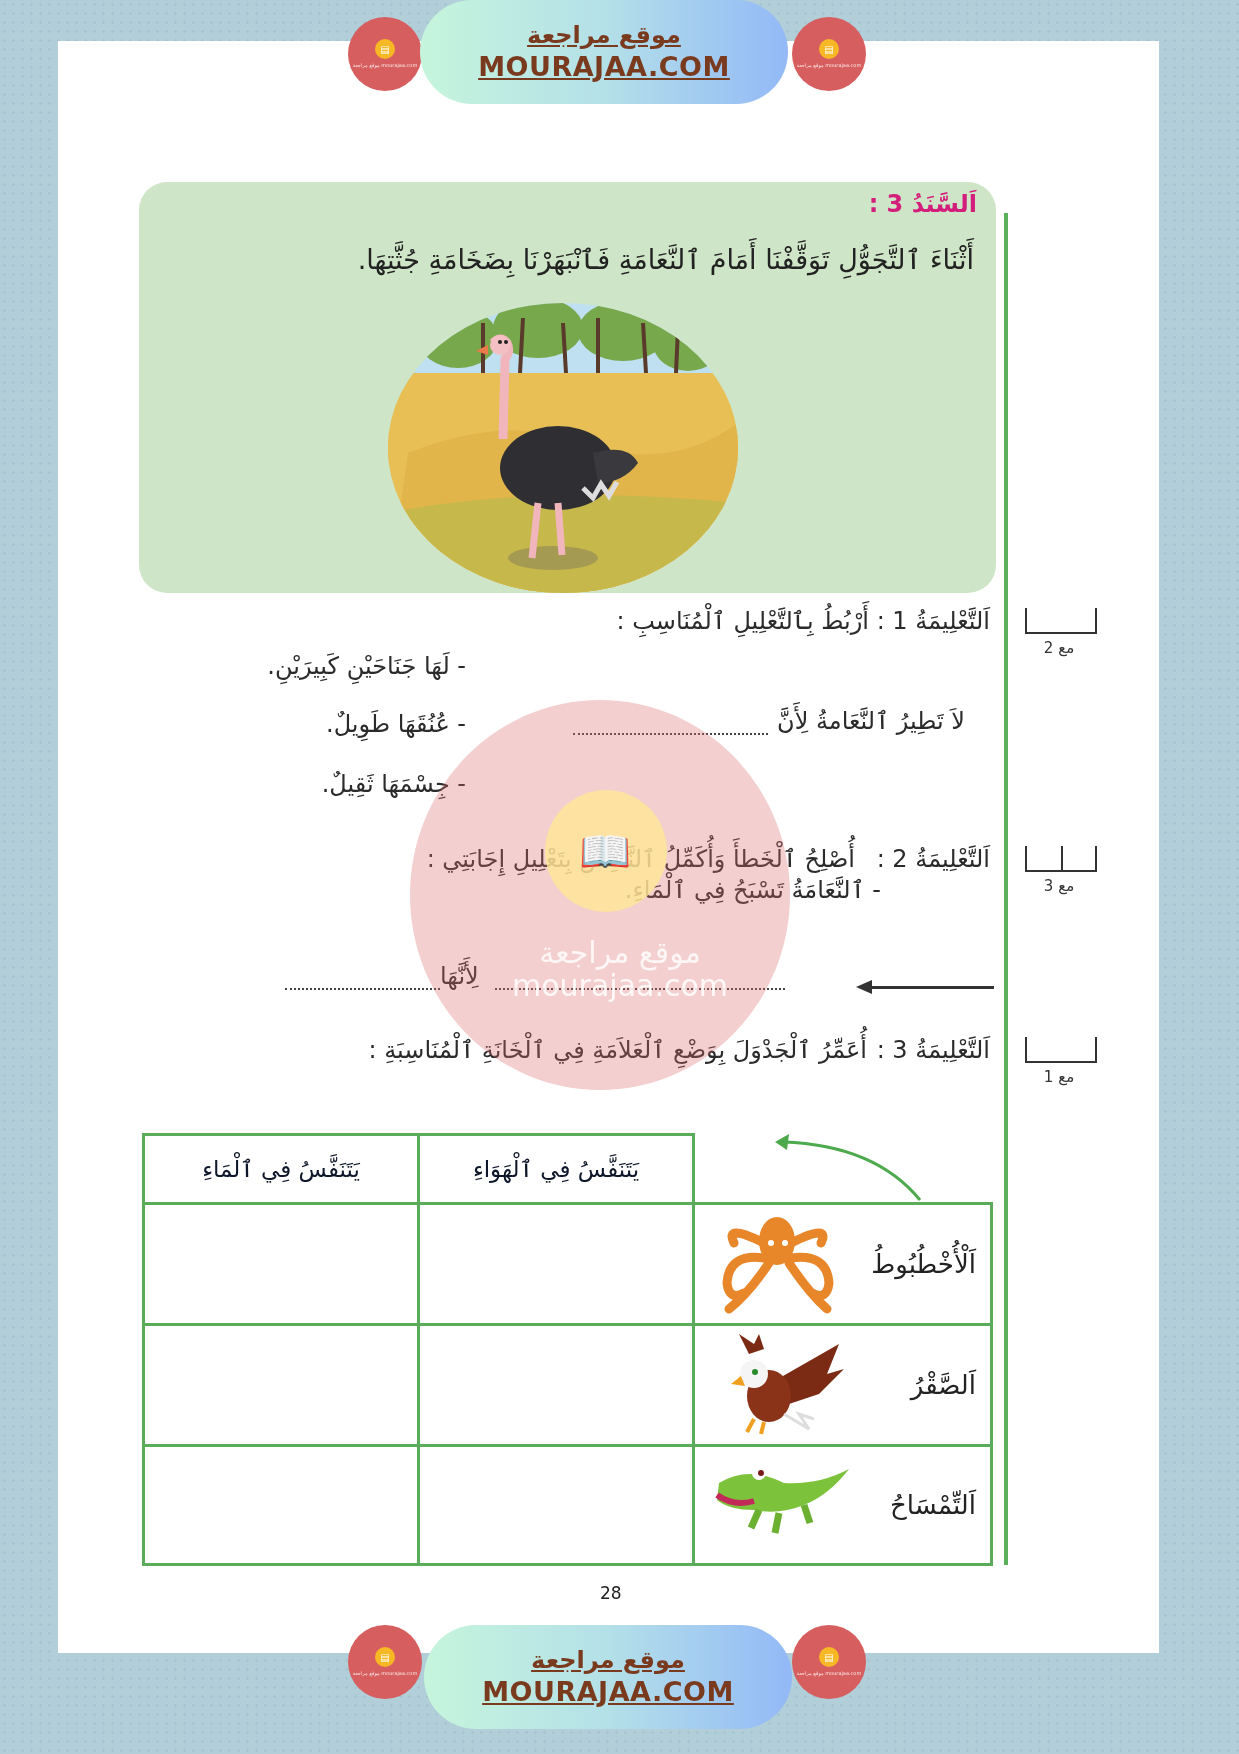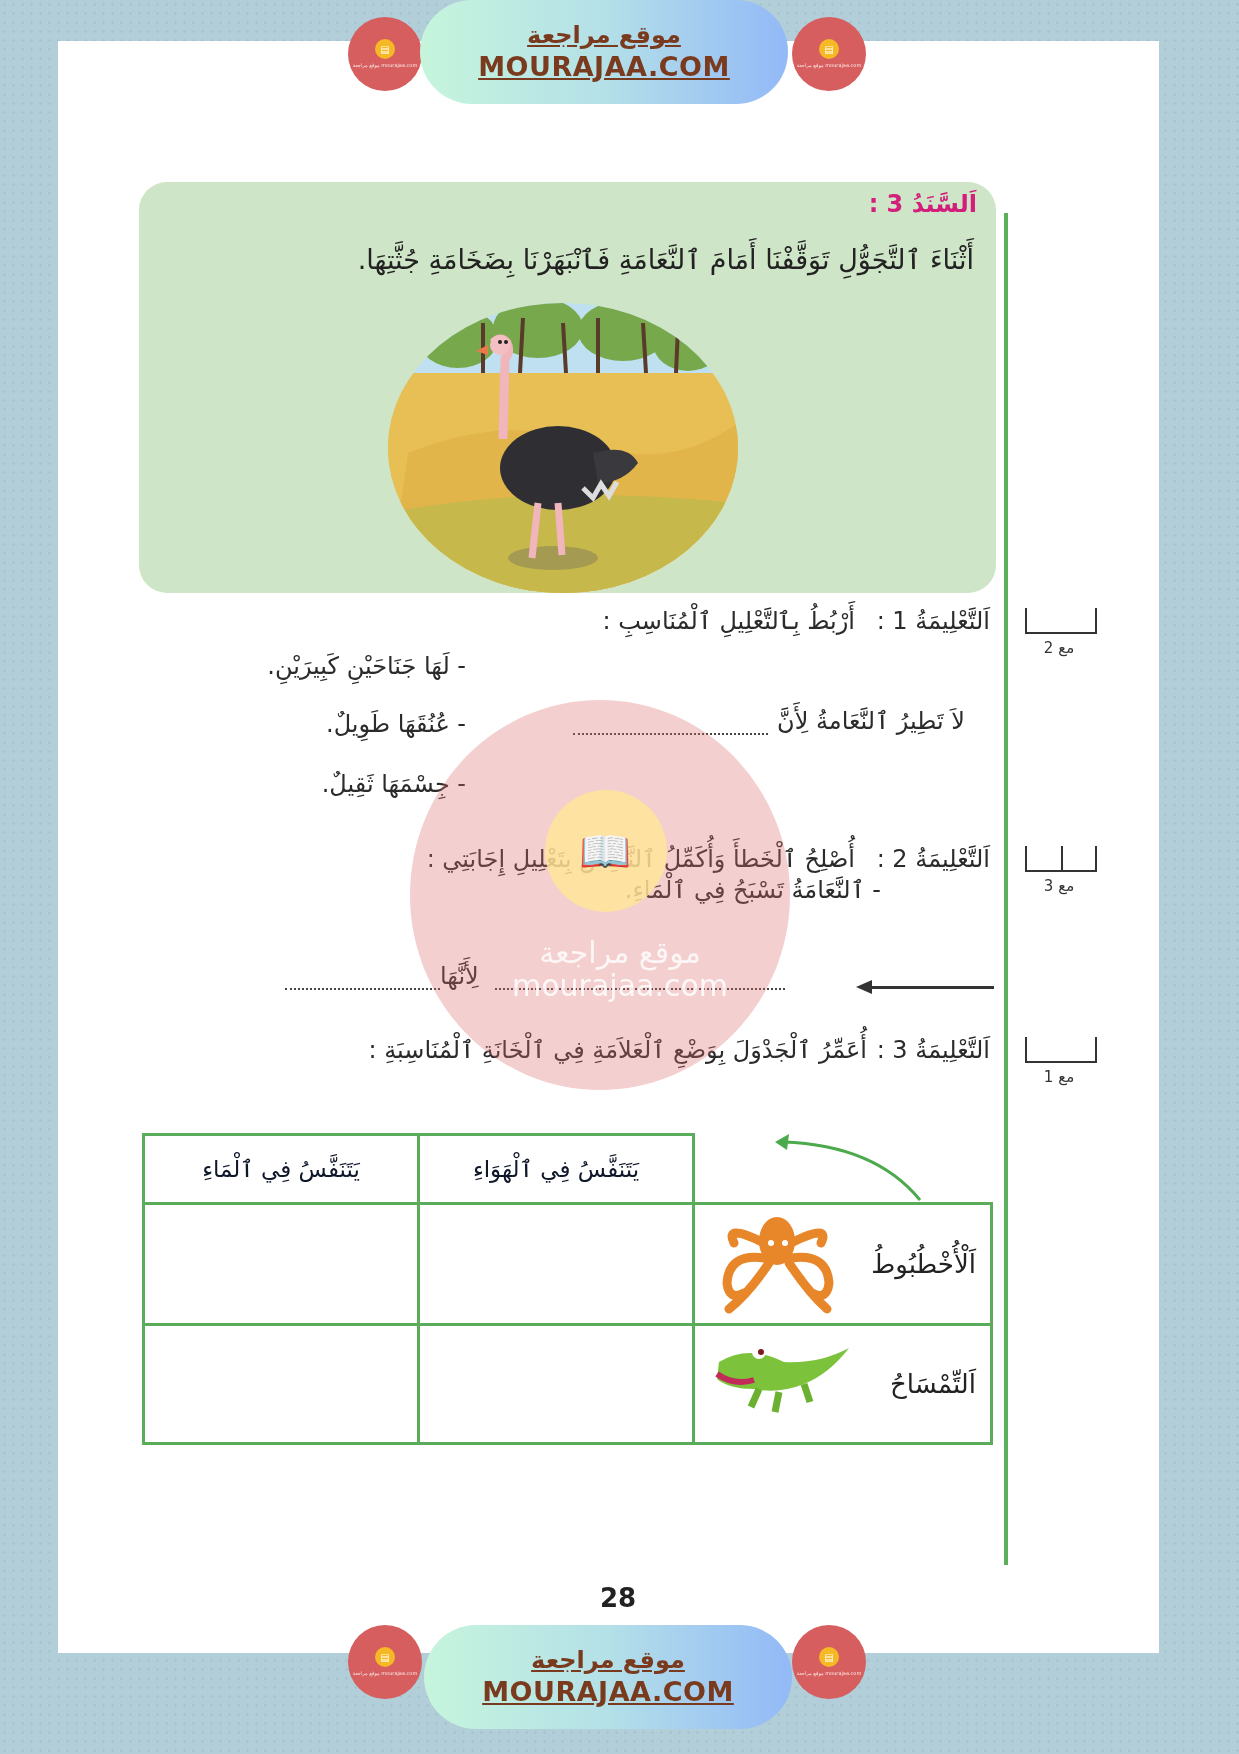--- a/index.html
+++ b/index.html
@@ -58,21 +58,21 @@
 
   
   table.grid { border-collapse:collapse; position:absolute; left:142px; top:1133px; }
   table.grid td { border:3px solid #5aac5a; padding:0; }
   .th-cell { height:66px; text-align:center; direction:rtl; font-size:23px; color:#0f172a; }
   .body-cell { height:118px; }
   .animal-cell { width:295px; position:relative; }
   .animal-name { position:absolute; right:14px; top:50%; transform:translateY(-50%); direction:rtl; font-size:26px; color:#222; }
   .animal-pic { position:absolute; left:14px; top:8px; width:140px; height:104px; }
   .empty-corner { border:none !important; }
-  .page-num { left:600px; top:1583px; font-size:26px; font-weight:bold; color:#222; }
+  .page-num { left:600px; top:1583px; font-size:17px; font-weight:normal; color:#222; }
 </style>
 </head>
 <body>
 
 <div class="abs page"></div>
 
 <div class="abs badge" style="left:348px;top:17px;">
   <div class="sun">▤</div>
   <div class="t">موقع مراجعة mourajaa.com</div>
 </div>
@@ -120,21 +120,21 @@
     <path d="M205 150 q35 -10 45 10 q-15 20 -40 20z" fill="#3a3a3e"></path>
     <path d="M195 185 l10 10 l8 -14 l8 12 l8 -14" stroke="#ddd" stroke-width="5" fill="none"></path>
     <path d="M150 200 l-6 55 M170 200 l4 52" stroke="#f0b6bb" stroke-width="7" fill="none"></path>
   </svg>
 </div>
 
 <div class="abs vline"></div>
 
 <div class="abs q" style="right:249px;top:607px;">
   <span>اَلتَّعْلِيمَةُ 1 :</span>
-  <span style="margin-right:14px;">أَرْبُطُ بِٱلتَّعْلِيلِ ٱلْمُنَاسِبِ :</span>
+  <span style="">أَرْبُطُ بِٱلتَّعْلِيلِ ٱلْمُنَاسِبِ :</span>
 </div>
 <div class="abs score" style="left:1025px;top:608px;"></div>
 <div class="abs score-lbl" style="left:1025px;top:639px;">مع 2</div>
 
 <div class="abs opt" style="right:773px;top:652px;text-align:center;">- لَهَا جَنَاحَيْنِ كَبِيرَيْنِ.</div>
 <div class="abs opt" style="right:773px;top:710px;">- عُنُقَهَا طَوِيلٌ.</div>
 <div class="abs opt" style="right:773px;top:770px;">- جِسْمَهَا ثَقِيلٌ.</div>
 
 <div class="abs opt" style="right:274px;top:707px;">لاَ تَطِيرُ ٱلنَّعَامةُ لِأَنَّ</div>
 <div class="abs dots" style="left:573px;top:733px;width:195px;"></div>
@@ -187,20 +187,37 @@
           <path d="M55 30 Q15 10 25 30"></path>
           <path d="M82 30 Q122 10 112 30"></path>
         </g>
         <circle cx="62" cy="30" r="3" fill="#fff"></circle>
             <circle cx="76" cy="30" r="3" fill="#fff"></circle>
       </svg>
       <span class="animal-name">اَلْأُخْطُبُوطُ</span>
     </td>
   </tr>
   <tr>
+    <td class="body-cell"></td>
+    <td class="body-cell"></td>
+    <td class="body-cell animal-cell">
+      <svg class="animal-pic" viewBox="0 0 140 104">
+        <path d="M60 50 L130 10 L118 40 L135 35 L110 60 L80 70 Z" fill="#7b2a14"></path>
+        <path d="M40 20 L30 0 L45 10 L50 0 L55 15 Z" fill="#7b2a14"></path>
+        <ellipse cx="60" cy="62" rx="22" ry="26" fill="#8a3318"></ellipse>
+        <circle cx="45" cy="40" r="14" fill="#f5f5f5"></circle>
+        <path d="M32 42 L22 50 L36 52 Z" fill="#f0a020"></path>
+        <circle cx="46" cy="38" r="3" fill="#2a8a2a"></circle>
+        <path d="M45 85 L38 98 M55 88 L52 100" stroke="#f0a020" stroke-width="4"></path>
+        <path d="M75 80 L100 95 L90 80 L105 85" stroke="#ddd" stroke-width="3" fill="none"></path>
+      </svg>
+      <span class="animal-name">اَلصَّقْرُ</span>
+    </td>
+  </tr>
+  <tr>
     <td class="body-cell" style="height:116px;"></td>
     <td class="body-cell" style="height:116px;"></td>
     <td class="body-cell animal-cell" style="height:116px;">
       <svg class="animal-pic" viewBox="0 0 140 104">
         <path d="M10 28 Q40 10 75 28 Q110 30 140 14 Q120 40 95 50 Q70 60 45 55 Q20 55 8 45 Z" fill="#7cc23a"></path>
         <path d="M8 40 Q25 52 45 46" stroke="#c22a5a" stroke-width="6" fill="none"></path>
         <circle cx="50" cy="18" r="7" fill="#fff"></circle>
             <circle cx="52" cy="18" r="3" fill="#7a1a1a"></circle>
         <path d="M50 55 l-8 18 M70 58 l-4 20 M95 50 l6 18" stroke="#6bb030" stroke-width="7"></path>
       </svg>

